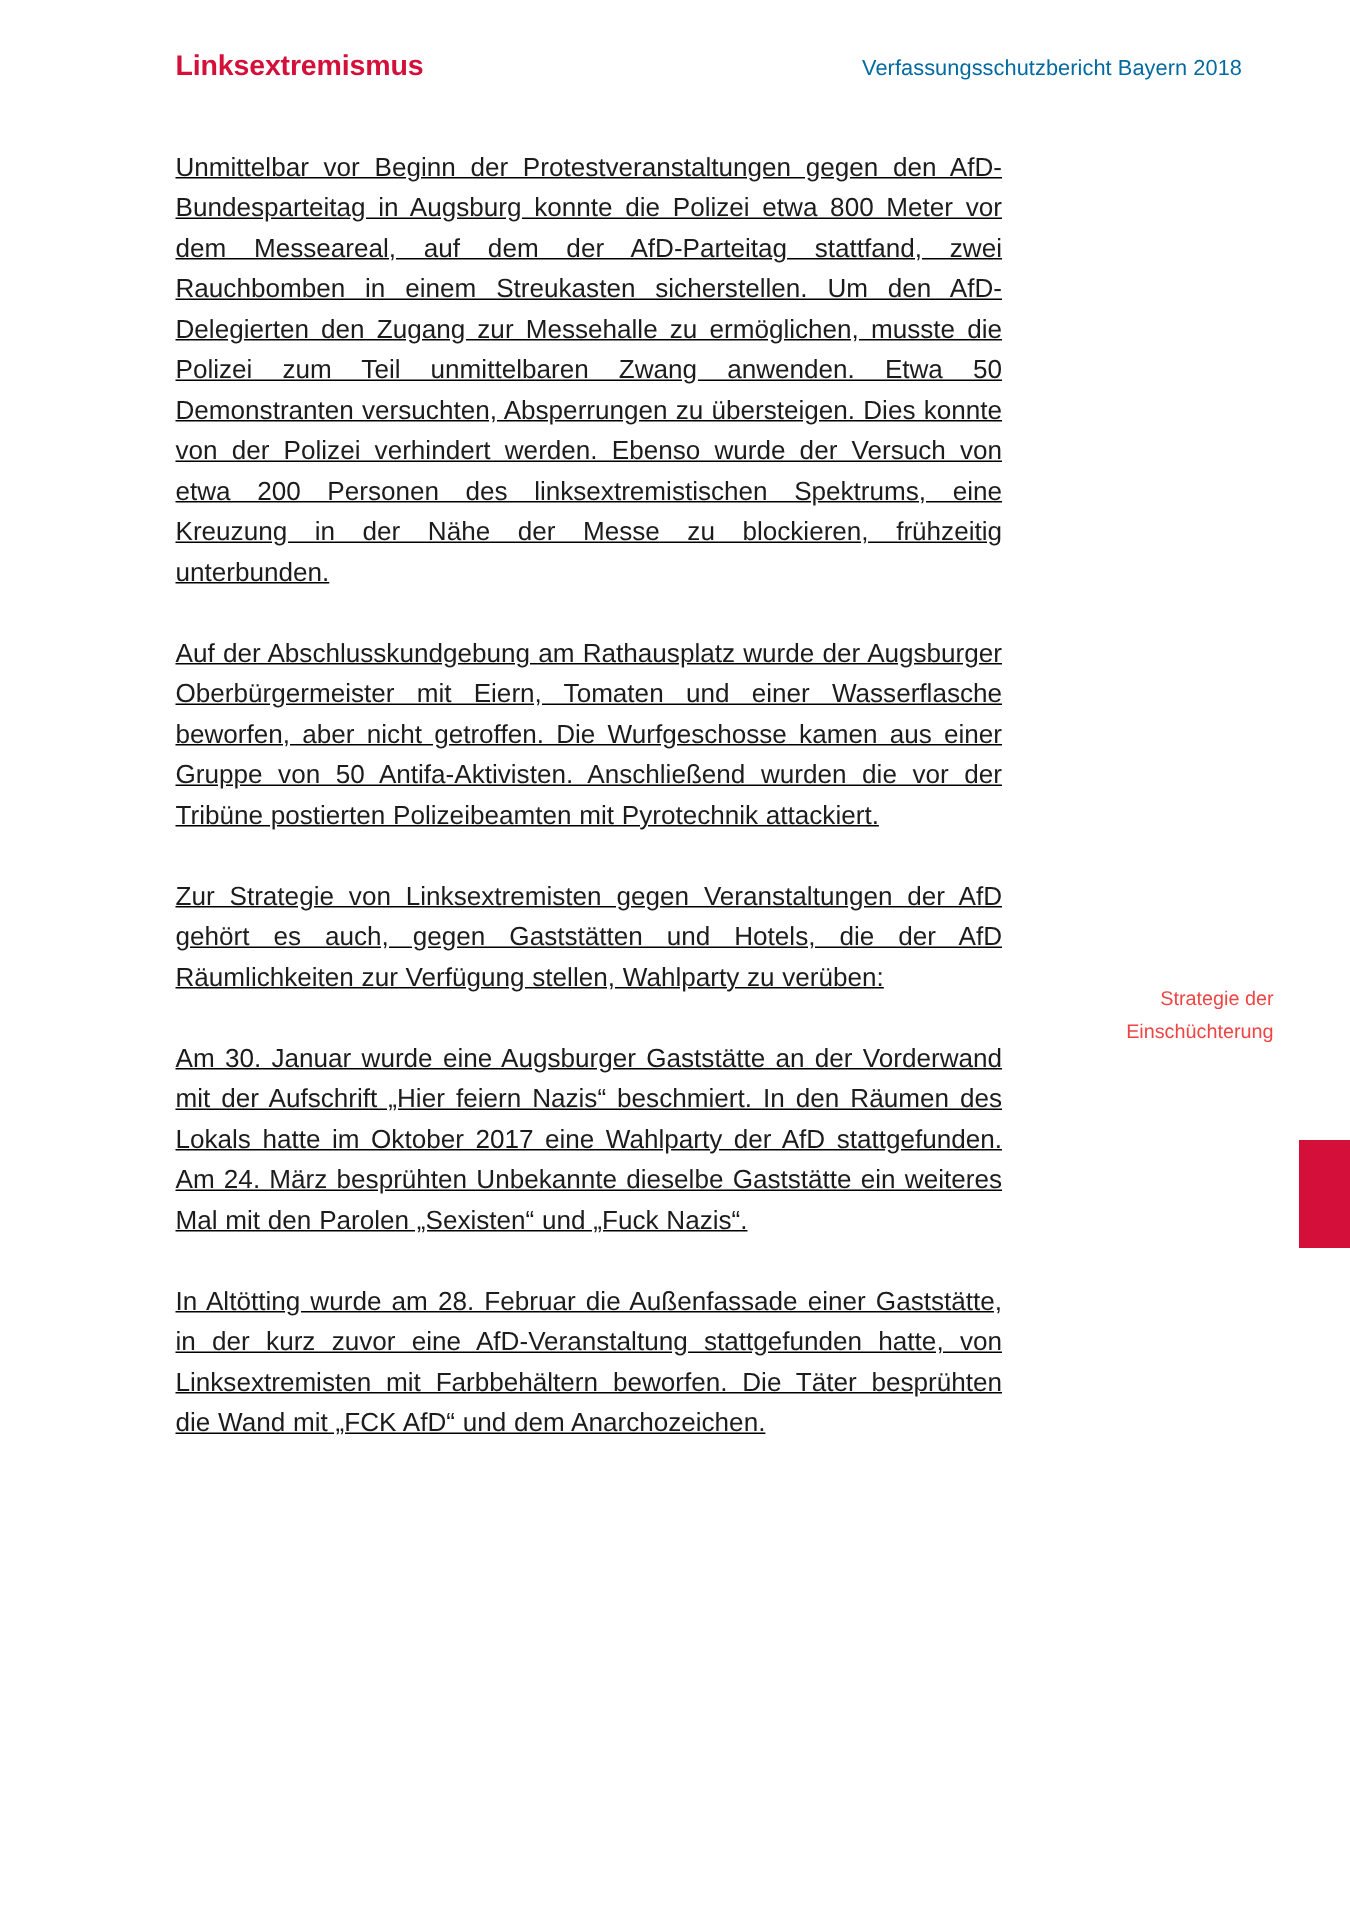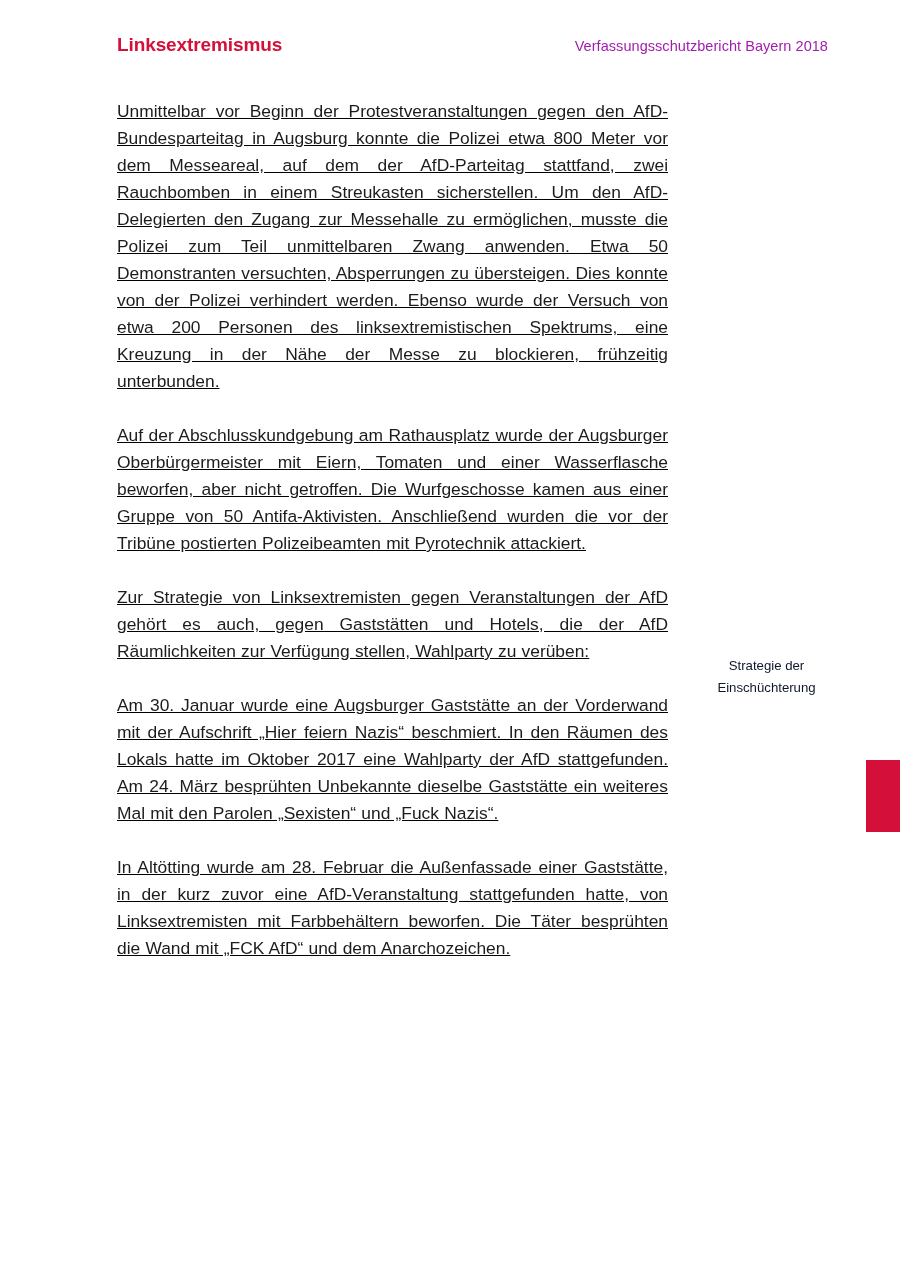--- a/index.html
+++ b/index.html
@@ -32,21 +32,21 @@
   .chapter-title {
     font-size: 19px;
     font-weight: bold;
     color: #d4103a;
     letter-spacing: -0.1px;
     white-space: nowrap;
   }
   .report-title {
     font-size: 14.5px;
     font-weight: normal;
-    color: #a21caf;
+    color: #0369a1;
     letter-spacing: 0.05px;
     white-space: nowrap;
   }
 
   
   .content {
     position: absolute;
     left: 117px;
     top: 98px;
     width: 551px;
@@ -65,22 +65,22 @@
   .para:last-child { margin-bottom: 0; }
 
   
   .margin-note {
     position: absolute;
     left: 684px;
     top: 655px;
     width: 165px;
     font-size: 13.2px;
     line-height: 22px;
-    color: #0f172a;
-    text-align: center;
+    color: #ef4444;
+    text-align: right;
   }
   .margin-note .mn-line { display: block; }
 
   
   .thumb-tab {
     position: absolute;
     left: 866px;
     top: 760px;
     width: 34px;
     height: 72px;

